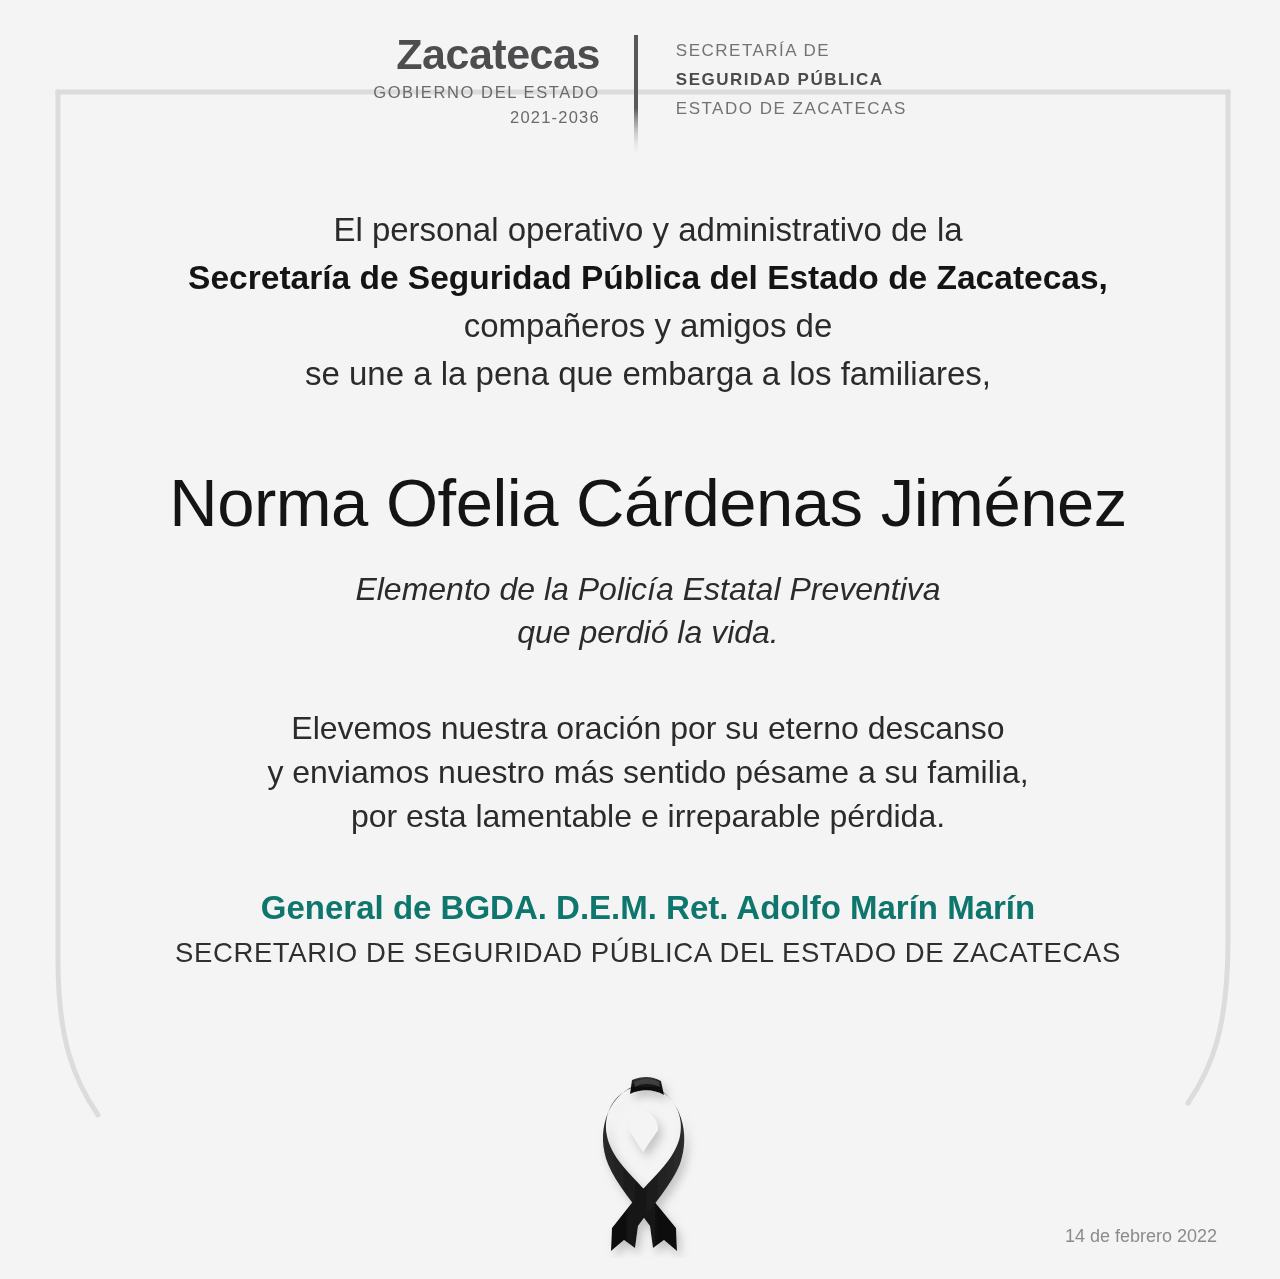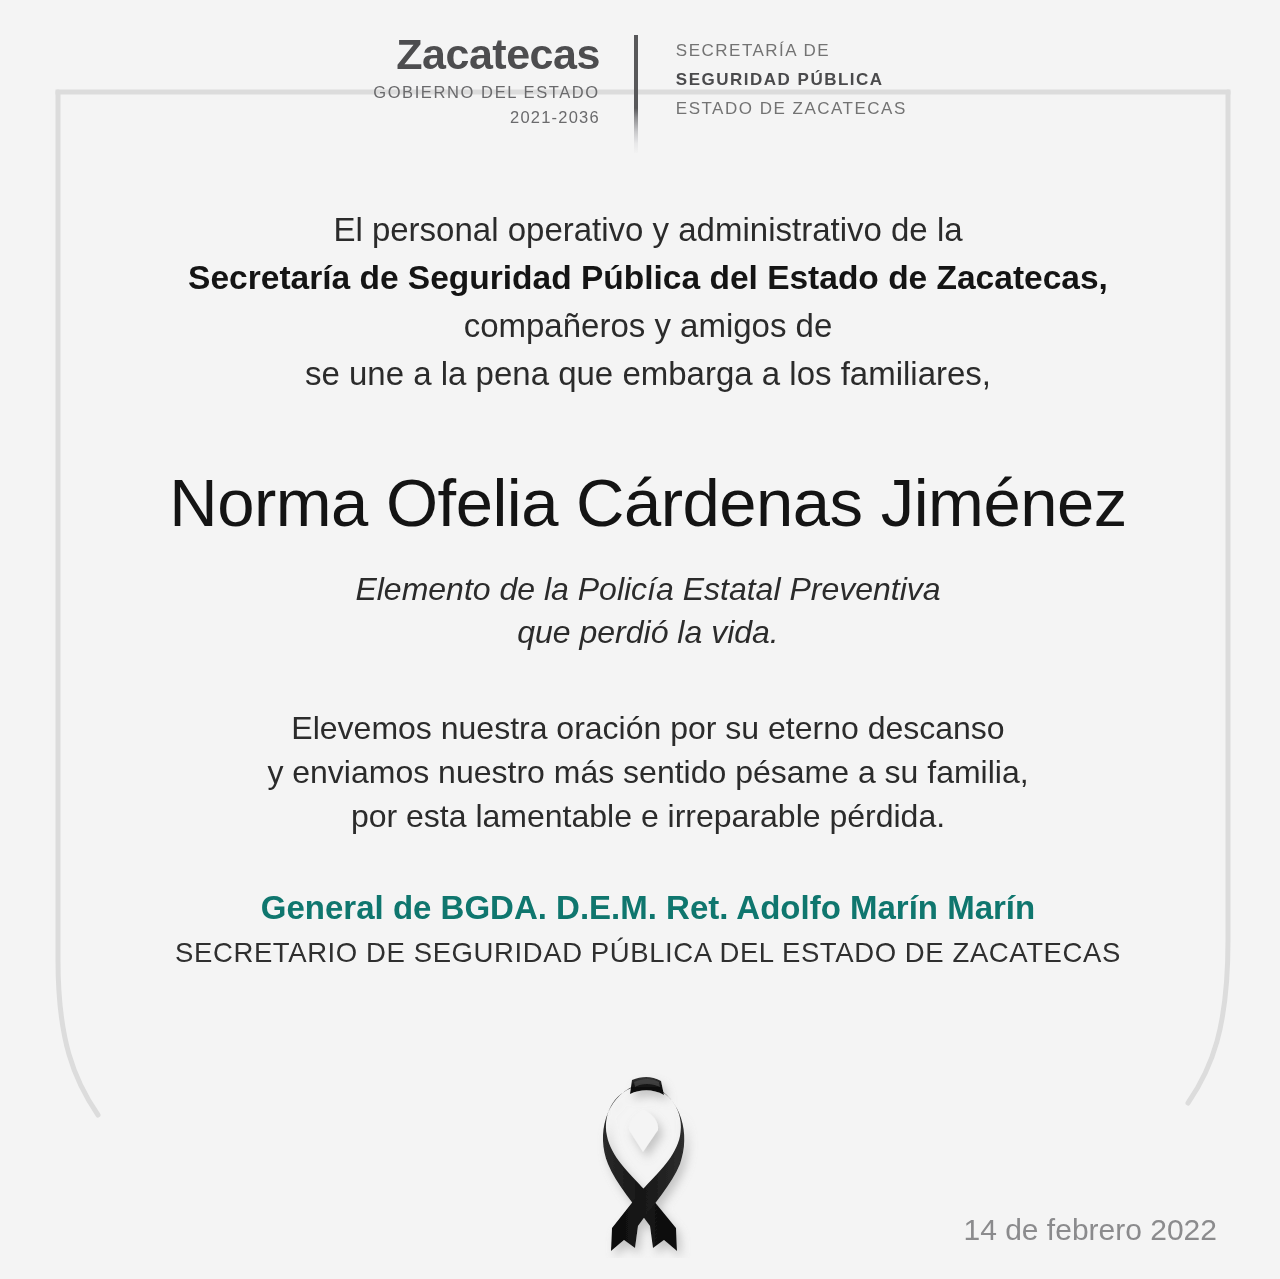--- a/index.html
+++ b/index.html
@@ -163,21 +163,21 @@
     top: 1068px;
     width: 110px;
     height: 190px;
   }
 
   
   .date {
     position: absolute;
     right: 63px;
     bottom: 32px;
-    font-size: 30px;
+    font-size: 18px;
     color: #8b8b8d;
     font-weight: 400;
   }
 </style>
 </head>
 <body>
 
 <div class="poster">
 
   <svg class="frame" viewBox="0 0 1280 1279" xmlns="http://www.w3.org/2000/svg">

